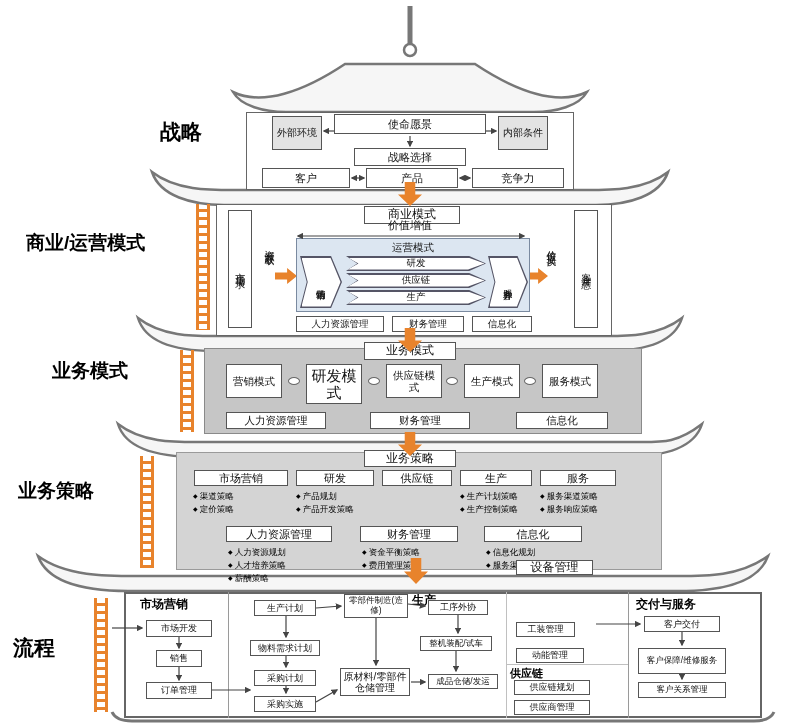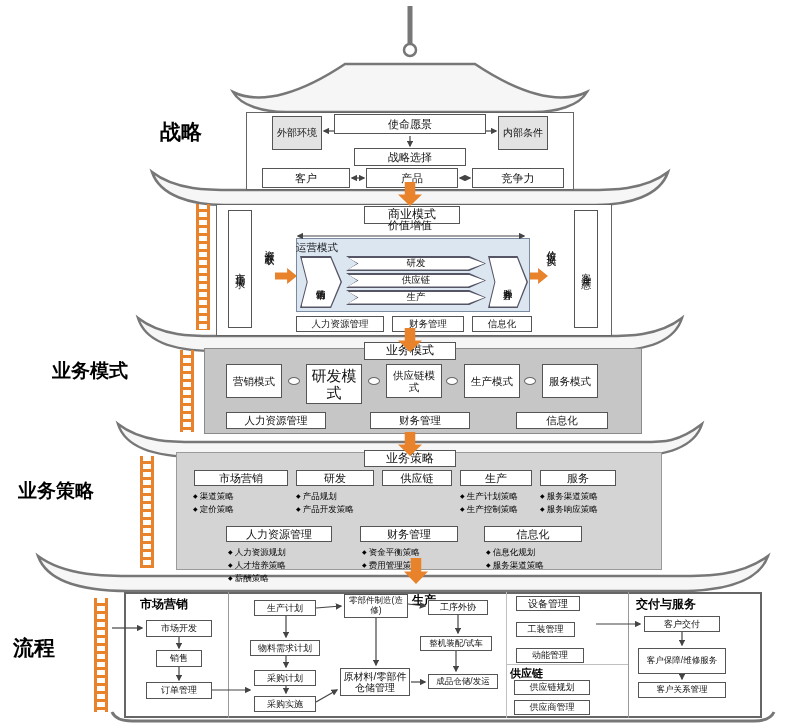--- a/index.html
+++ b/index.html
@@ -33,20 +33,21 @@
     <circle cx="410" cy="50" r="6" fill="#fff" stroke="#777" stroke-width="2.5"></circle>
     <path d="M233,92 C262,106 303,92 345,64 L475,64 C517,92 558,106 587,92 C579,106 556,112 534,112 L286,112 C264,112 241,106 233,92 Z" fill="#f6f6f6" stroke="#777" stroke-width="2.5"></path>
     <path d="M152,172 C178,192 214,190 246,190 L574,190 C606,190 642,192 668,172 C660,196 628,205 596,205 L224,205 C192,205 160,196 152,172 Z" fill="#f6f6f6" stroke="#777" stroke-width="2.5"></path>
     <path d="M138,318 C164,338 198,336 224,336 L596,336 C622,336 656,338 682,318 C674,344 640,351 606,351 L214,351 C180,351 146,344 138,318 Z" fill="#f6f6f6" stroke="#777" stroke-width="2.5"></path>
     <path d="M118,424 C144,444 178,442 208,442 L632,442 C662,442 676,444 702,424 C694,450 658,457 622,457 L198,457 C162,457 126,450 118,424 Z" fill="#f6f6f6" stroke="#777" stroke-width="2.5"></path>
     <path d="M38,556 C68,578 112,576 150,576 L664,576 C702,576 738,578 768,556 C758,584 718,591 678,591 L128,591 C88,591 48,584 38,556 Z" fill="#f6f6f6" stroke="#777" stroke-width="2.5"></path>
     <path d="M112,712 Q116,721 132,721 L754,721 Q770,721 774,712" fill="none" stroke="#777" stroke-width="3"></path>
   </svg>
 
   <div class="lbl" style="left:160px;top:118px;font-size:21px">战略</div>
+  <div class="lbl" style="left:26px;top:230px;font-size:19px">商业/运营模式</div>
   <div class="lbl" style="left:52px;top:358px;font-size:19px">业务模式</div>
   <div class="lbl" style="left:18px;top:478px;font-size:19px">业务策略</div>
   <div class="lbl" style="left:13px;top:634px;font-size:21px">流程</div>
 
   <div class="ladder" style="left:196px;top:204px;height:126px"></div>
   <div class="ladder" style="left:180px;top:350px;height:82px"></div>
   <div class="ladder" style="left:140px;top:456px;height:112px"></div>
   <div class="ladder" style="left:94px;top:598px;height:114px"></div>
 
   <div class="band" style="left:246px;top:112px;width:328px;height:78px;border:1.5px solid #666;background:#fff"></div>
@@ -62,21 +63,21 @@
   <div class="box bold" style="left:364px;top:206px;width:96px;height:18px;font-size:12px">商业模式</div>
   <div class="band" style="left:370px;top:218px;width:80px;height:14px;text-align:center;font-size:11px">价值增值</div>
   <div class="box vtext" style="left:228px;top:210px;width:24px;height:118px;font-size:10px">市场需求</div>
   <div class="box vtext" style="left:574px;top:210px;width:24px;height:118px;font-size:10px">客户满意</div>
   <div class="band vtext" style="left:262px;top:242px;width:14px;height:74px;font-size:10px">资源获取</div>
   <div class="band vtext" style="left:544px;top:242px;width:14px;height:74px;font-size:10px">价值交换</div>
   <div class="oright" style="left:275px;top:268px;width:22px;height:16px"></div>
   <div class="oright" style="left:526px;top:268px;width:22px;height:16px"></div>
 
   <div class="band" style="left:296px;top:238px;width:234px;height:74px;background:#dce6f1;border:1px solid #7a8aa0"></div>
-  <div class="band bold" style="left:296px;top:241px;width:234px;text-align:left;font-size:10.5px">运营模式</div>
+  <div class="band bold" style="left:296px;top:241px;width:234px;text-align:center;font-size:10.5px">运营模式</div>
   <div class="cb shape-big" style="left:300px;top:256px;width:42px;height:52px">
     <div class="ci">
         <span class="vtext" style="font-size:9.5px;letter-spacing:0;height:34px;line-height:1">市场营销</span>
       </div>
   </div>
   <div class="cb shape-bar" style="left:346px;top:256px;width:140px;height:15px">
     <div class="ci">
         <span>研发</span>
       </div>
   </div>
@@ -170,21 +171,21 @@
   <div class="lbl" style="left:412px;top:592px;font-size:12px">生产</div>
   <div class="box" style="left:254px;top:600px;width:62px;height:16px;font-size:9px">生产计划</div>
   <div class="box" style="left:250px;top:640px;width:70px;height:16px;font-size:9px">物料需求计划</div>
   <div class="box" style="left:254px;top:670px;width:62px;height:16px;font-size:9px">采购计划</div>
   <div class="box" style="left:254px;top:696px;width:62px;height:16px;font-size:9px">采购实施</div>
   <div class="box" style="left:344px;top:594px;width:64px;height:24px;font-size:8.5px;white-space:normal">零部件制造(造修)</div>
   <div class="box" style="left:428px;top:600px;width:60px;height:15px;font-size:9px">工序外协</div>
   <div class="box" style="left:420px;top:636px;width:72px;height:15px;font-size:8.5px">整机装配/试车</div>
   <div class="box" style="left:340px;top:668px;width:70px;height:28px;font-size:10px;white-space:normal">原材料/零部件仓储管理</div>
   <div class="box" style="left:428px;top:674px;width:70px;height:15px;font-size:8.5px">成品仓储/发运</div>
-  <div class="box" style="left:516px;top:596px;width:64px;height:15px;font-size:10px">设备管理</div>
+  <div class="box" style="left:516px;top:560px;width:77px;height:15px;font-size:12px">设备管理</div>
   <div class="box" style="left:516px;top:622px;width:59px;height:15px;font-size:9px">工装管理</div>
   <div class="box" style="left:516px;top:648px;width:68px;height:15px;font-size:9px">动能管理</div>
 
   <div class="lbl" style="left:510px;top:666px;font-size:11px">供应链</div>
   <div class="box" style="left:514px;top:680px;width:76px;height:15px;font-size:9px">供应链规划</div>
   <div class="box" style="left:514px;top:700px;width:76px;height:15px;font-size:9px">供应商管理</div>
 
   <div class="lbl" style="left:636px;top:596px;font-size:12px">交付与服务</div>
   <div class="box" style="left:644px;top:616px;width:76px;height:16px;font-size:9px">客户交付</div>
   <div class="box" style="left:638px;top:648px;width:88px;height:26px;font-size:8.5px;white-space:normal">客户保障/维修服务</div>

